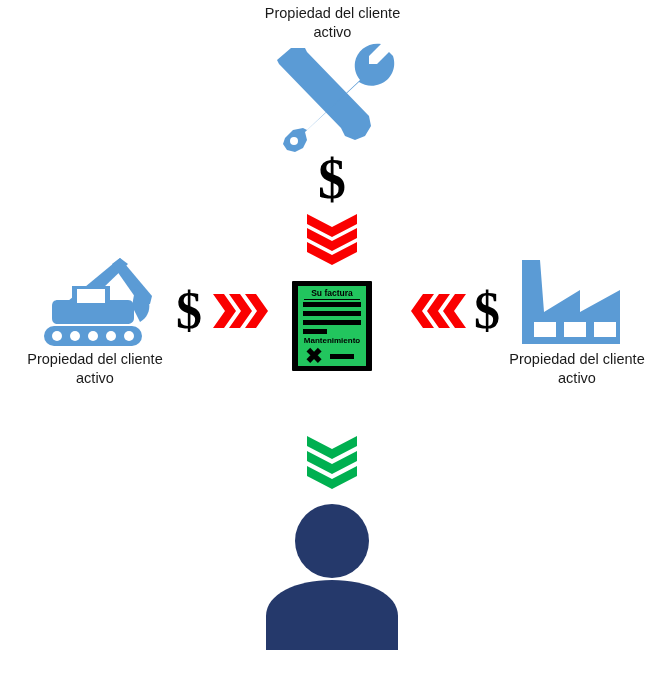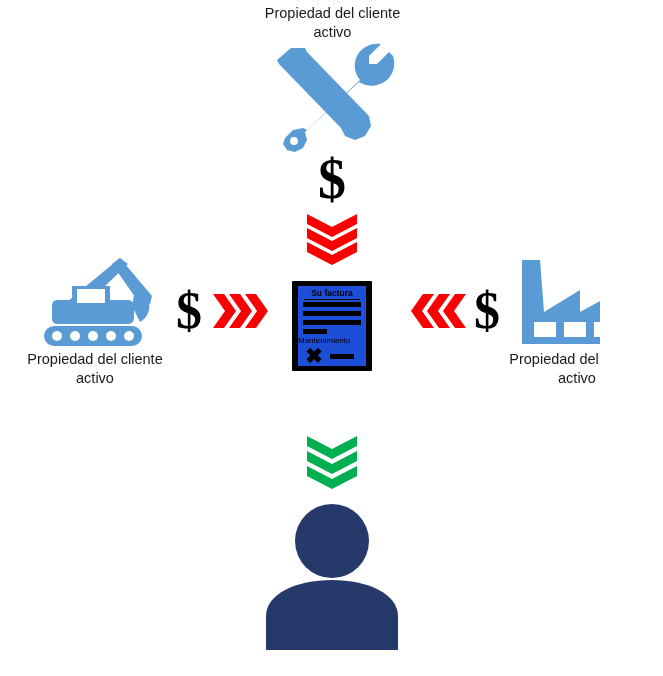--- a/index.html
+++ b/index.html
@@ -9,20 +9,21 @@
   }
   body {
     font-family: "Liberation Sans", sans-serif;
   }
   #canvas {
     position: relative;
     width: 600px;
     height: 676px;
     background: #ffffff;
     overflow: hidden;
+    padding-left: 45px;
   }
   .node { position: absolute; }
 
   .caption {
     position: absolute;
     text-align: center;
     color: #1a1a1a;
     font-size: 14.5px;
     line-height: 1.30;
     font-family: "Liberation Sans", sans-serif;
@@ -76,21 +77,21 @@
 
   
   .inv-frame {
     position: absolute; inset: 0;
     background: #000000;
     border-radius: 1px;
   }
   .inv-paper {
     position: absolute;
     left: 6px; right: 6px; top: 5px; bottom: 5px;
-    background: #1d4ed8;
+    background: #22c55e;
   }
   .inv-title {
     position: absolute; left: 0; right: 0; top: 2px;
     text-align: center;
     font-size: 8.5px;
     font-weight: bold;
     color: #000000;
     font-family: "Liberation Sans", sans-serif;
     line-height: 10px;
   }
@@ -100,22 +101,23 @@
   }
   .inv-bar {
     position: absolute; left: 5px; height: 5px; background: #000000;
   }
   .inv-bar.b1 { top: 16px; right: 5px; }
   .inv-bar.b2 { top: 25px; right: 5px; }
   .inv-bar.b3 { top: 34px; right: 5px; }
   .inv-bar.b4 { top: 43px; width: 24px; }
   .inv-sub {
     position: absolute; left: 0; right: 0; top: 50px;
+    text-align: center;
     font-size: 8px;
-    font-weight: normal;
+    font-weight: bold;
     color: #000000;
     font-family: "Liberation Sans", sans-serif;
     line-height: 10px;
   }
   .inv-x {
     position: absolute; left: 7px; top: 61px;
     width: 18px; height: 18px;
     color: #000000;
     font-size: 21px;
     font-weight: bold;

